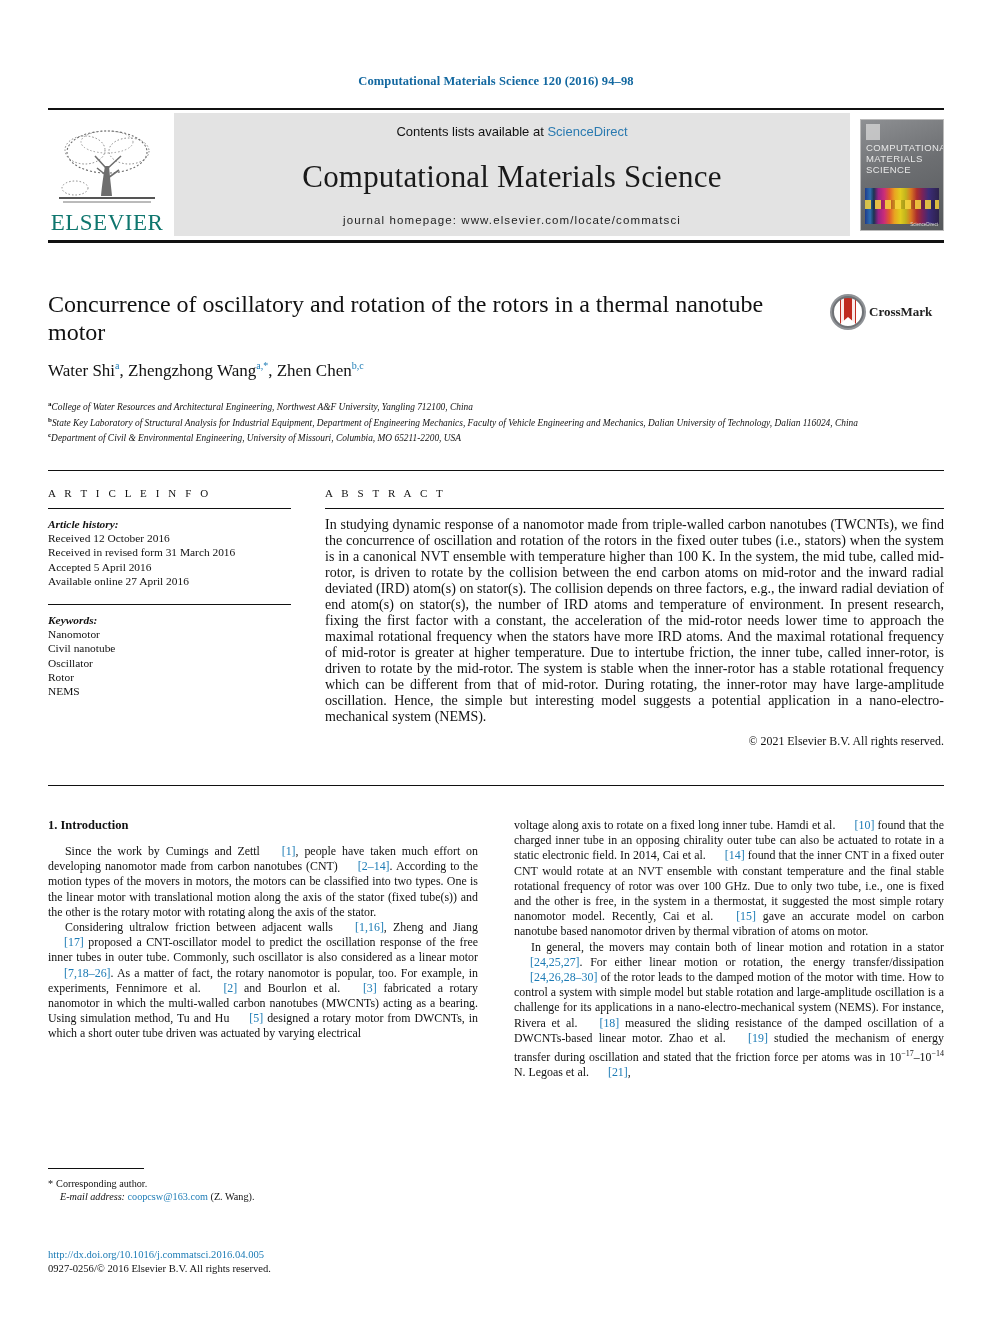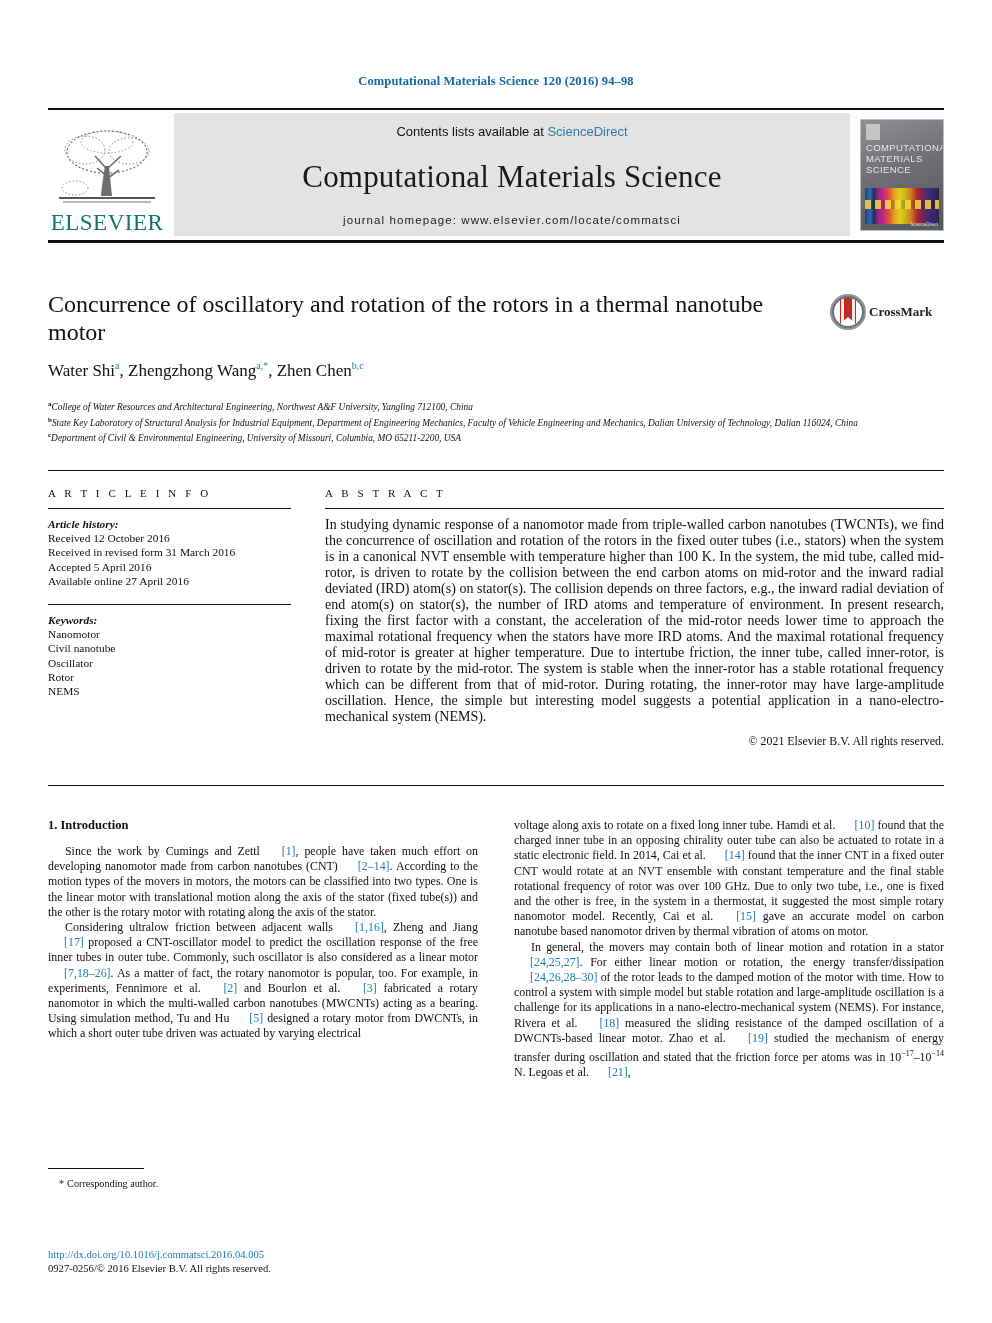--- a/index.html
+++ b/index.html
@@ -306,21 +306,21 @@
     margin: 0;
     color: #111;
   }
   .para.cont { text-indent: 0; }
   .ref { color: #1c7bb5; padding-left: 16px; }
   a, .link { color: #1c7bb5; text-decoration: none; }
 
   
   .footnote {
     position: absolute;
-    left: 59px; top: 1177px;
+    left: 48px; top: 1177px;
     width: 430px;
     font-family: "Liberation Serif", serif;
     font-size: 10.2px;
     line-height: 13px;
     color: #111;
   }
   .footnote-rule {
     position: absolute;
     left: 48px; top: 1168px;
     width: 96px;
@@ -458,20 +458,25 @@
   <div class="body-right">
     <p class="para cont">voltage along axis to rotate on a fixed long inner tube. Hamdi et al. <span class="ref" style="color:#1c7bb5">[10]</span> found that the charged inner tube in an opposing chirality outer tube can also be actuated to rotate in a static electronic field. In 2014, Cai et al. <span class="ref" style="color:#1c7bb5">[14]</span> found that the inner CNT in a fixed outer CNT would rotate at an NVT ensemble with constant temperature and the final stable rotational frequency of rotor was over 100 GHz. Due to only two tube, i.e., one is fixed and the other is free, in the system in a thermostat, it suggested the most simple rotary nanomotor model. Recently, Cai et al. <span class="ref" style="color:#1c7bb5">[15]</span> gave an accurate model on carbon nanotube based nanomotor driven by thermal vibration of atoms on motor.</p>
     <p class="para">In general, the movers may contain both of linear motion and rotation in a stator <span class="ref" style="color:#1c7bb5">[24,25,27]</span>. For either linear motion or rotation, the energy transfer/dissipation <span class="ref" style="color:#1c7bb5">[24,26,28–30]</span> of the rotor leads to the damped motion of the motor with time. How to control a system with simple model but stable rotation and large-amplitude oscillation is a challenge for its applications in a nano-electro-mechanical system (NEMS). For instance, Rivera et al. <span class="ref" style="color:#1c7bb5">[18]</span> measured the sliding resistance of the damped oscillation of a DWCNTs-based linear motor. Zhao et al. <span class="ref" style="color:#1c7bb5">[19]</span> studied the mechanism of energy transfer during oscillation and stated that the friction force per atoms was in 10<sup class="sm">−17</sup>–10<sup class="sm">−14</sup> N. Legoas et al. <span class="ref" style="color:#1c7bb5">[21]</span>,</p>
   </div>
 
   <div class="footnote-rule"></div>
   <div class="footnote">
     <div>
       <span class="star">*</span><span>Corresponding author.</span>
     </div>
+    <div style="padding-left:12px">
+      <span class="em">E-mail address:</span>
+      <span class="link">coopcsw@163.com</span>
+      <span>(Z. Wang).</span>
+    </div>
   </div>
 
   <div class="footer">
     <div class="doi">http://dx.doi.org/10.1016/j.commatsci.2016.04.005</div>
     <div>0927-0256/© 2016 Elsevier B.V. All rights reserved.</div>
   </div>
 
 </div>
 
 </body></html>

